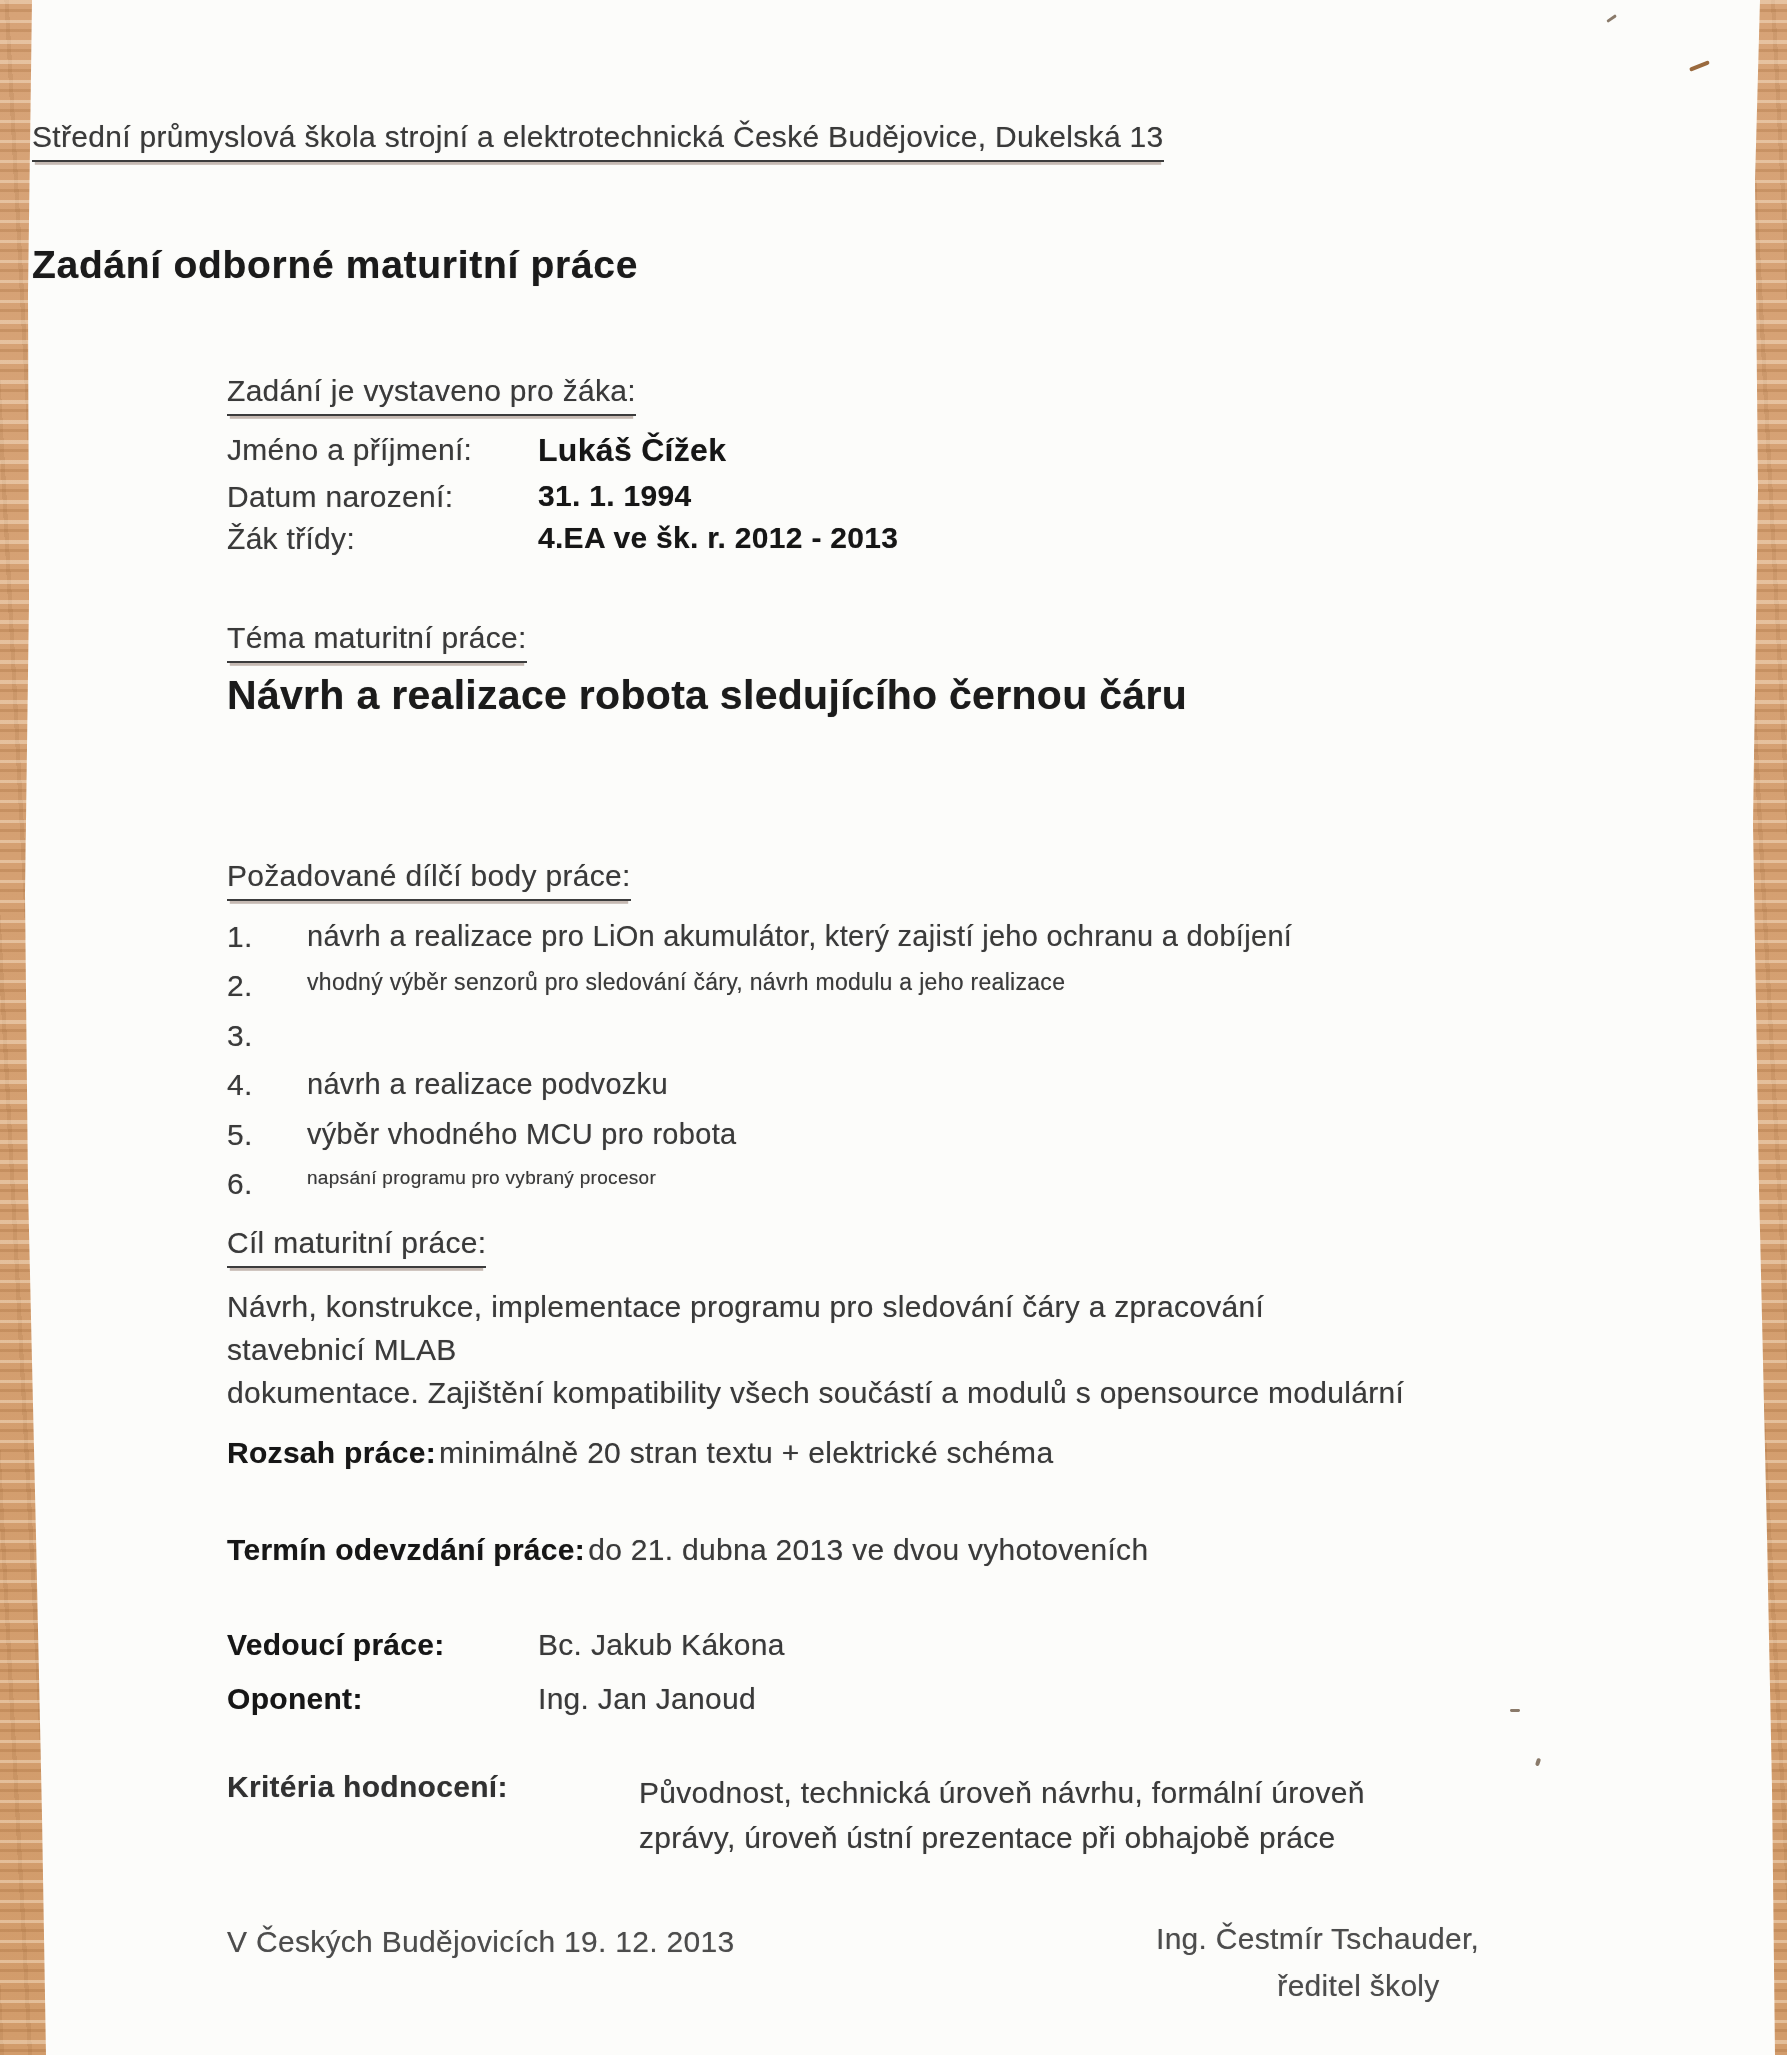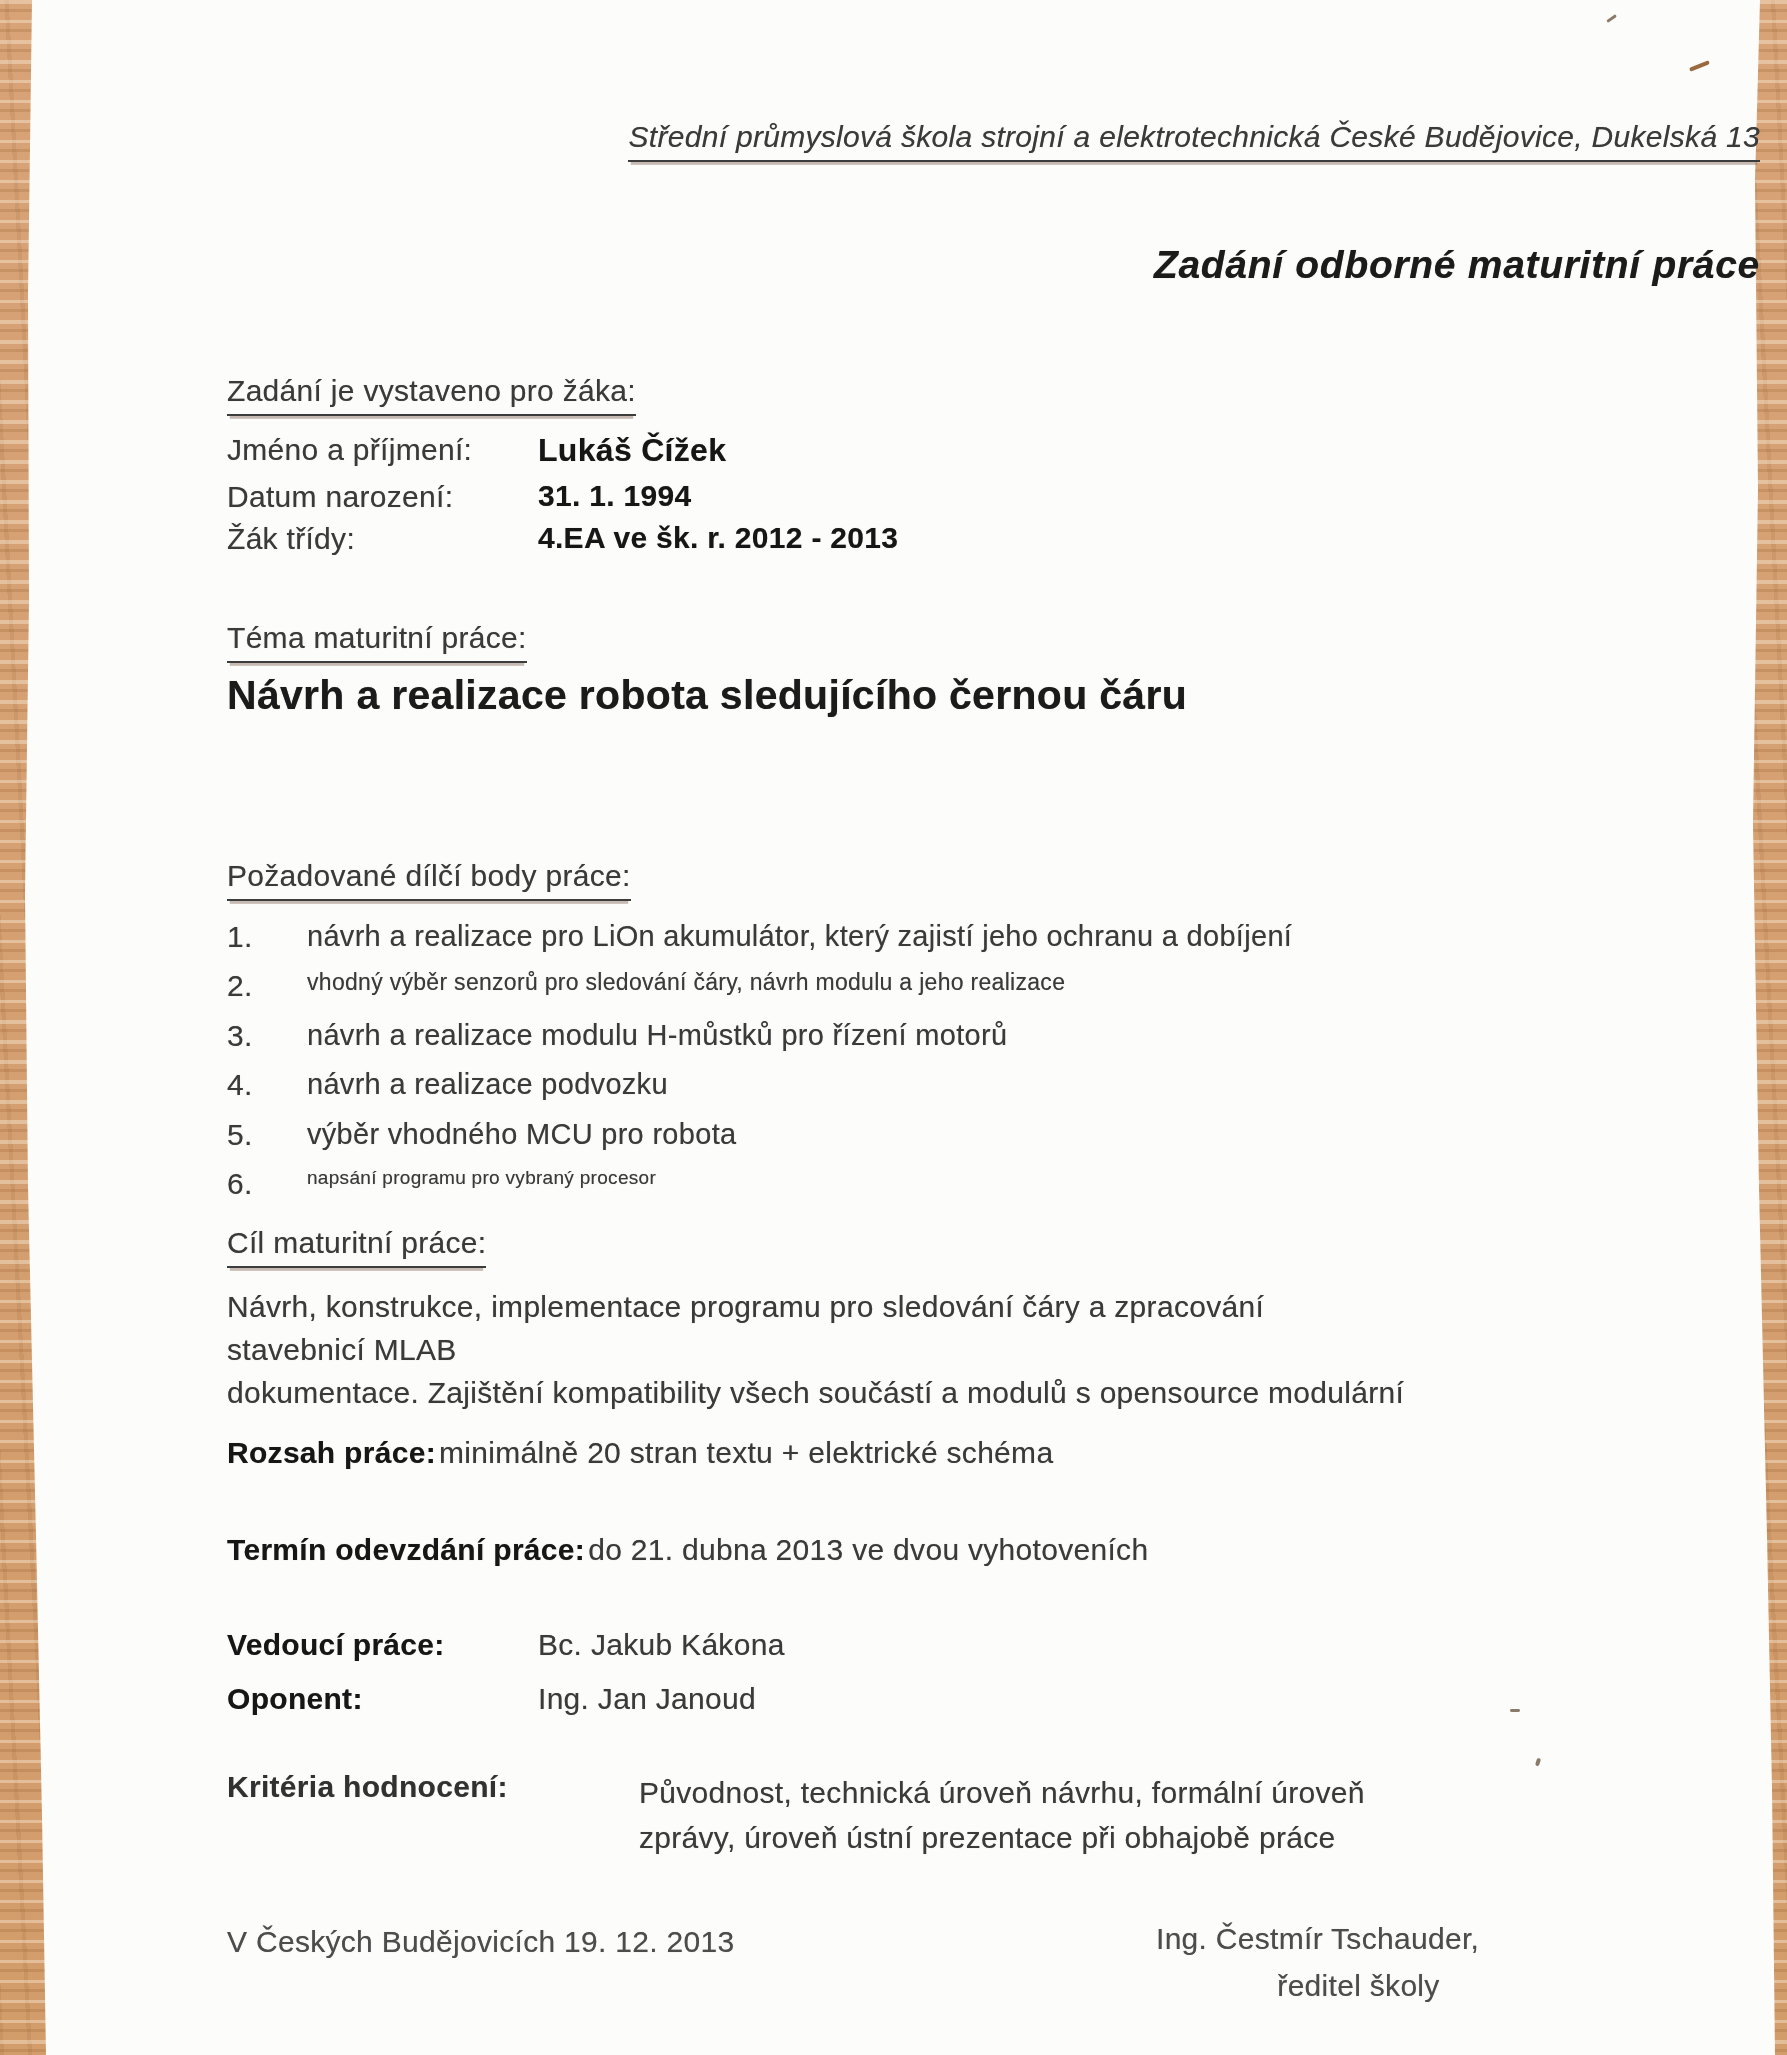--- a/index.html
+++ b/index.html
@@ -26,21 +26,21 @@
       46px 2056px, 42px 1816px, 36px 1536px, 28px 1187px,
       25px 894px, 29px 601px, 28px 293px);
   }
   .el{position:absolute;}
   .txt{color:var(--ink); font-size:30px; letter-spacing:0.3px;
        text-shadow:0 0 0.7px rgba(70,70,70,.55);}
   .b{font-weight:bold; color:var(--ink_bold);}
   .hu{display:inline-block; padding-bottom:6.3px;
       border-bottom:2.8px solid #3c3c3c;
       box-shadow:0 5.6px 0 -2.8px rgba(130,105,90,.45);}
-  .center{left:32px; right:28px; text-align:right;font-style:italic;}
+  .center{left:32px; right:28px; text-align:left;}
   .doc-title{font-size:39px; font-weight:bold; color:#1b1b1b; letter-spacing:0.7px;
              text-shadow:0 0 0.7px rgba(40,40,40,.6);}
   .topic-title{font-size:41px; font-weight:bold; color:#1b1b1b; letter-spacing:0.3px;
                text-shadow:0 0 0.7px rgba(40,40,40,.6);}
   .label-col{left:227px;}
   .value-col{left:538px;}
   .list-row{display:flex; margin-bottom:15.4px;}
   .list-row .num{width:80px; flex:0 0 80px;}
   .goal-line{line-height:43px;}
   .crit-line{line-height:45px;}
@@ -94,21 +94,20 @@
     <div class="list-row">
       <span class="txt num">1.</span>
       <span class="txt" style="font-size:29px;">návrh a realizace pro LiOn akumulátor, který zajistí jeho ochranu a dobíjení</span>
     </div>
     <div class="list-row">
       <span class="txt num">2.</span>
       <span class="txt" style="font-size:23px;">vhodný výběr senzorů pro sledování čáry, návrh modulu a jeho realizace</span>
     </div>
     <div class="list-row">
       <span class="txt num">3.</span>
-      <span class="txt" style="font-size:29px;">návrh a realizace modulu H-můstků pro řízení motorů</span>
     </div>
     <div class="list-row">
       <span class="txt num">4.</span>
       <span class="txt" style="font-size:29px;">návrh a realizace podvozku</span>
     </div>
     <div class="list-row">
       <span class="txt num">5.</span>
       <span class="txt" style="font-size:29px;">výběr vhodného MCU pro robota</span>
     </div>
     <div class="list-row">

